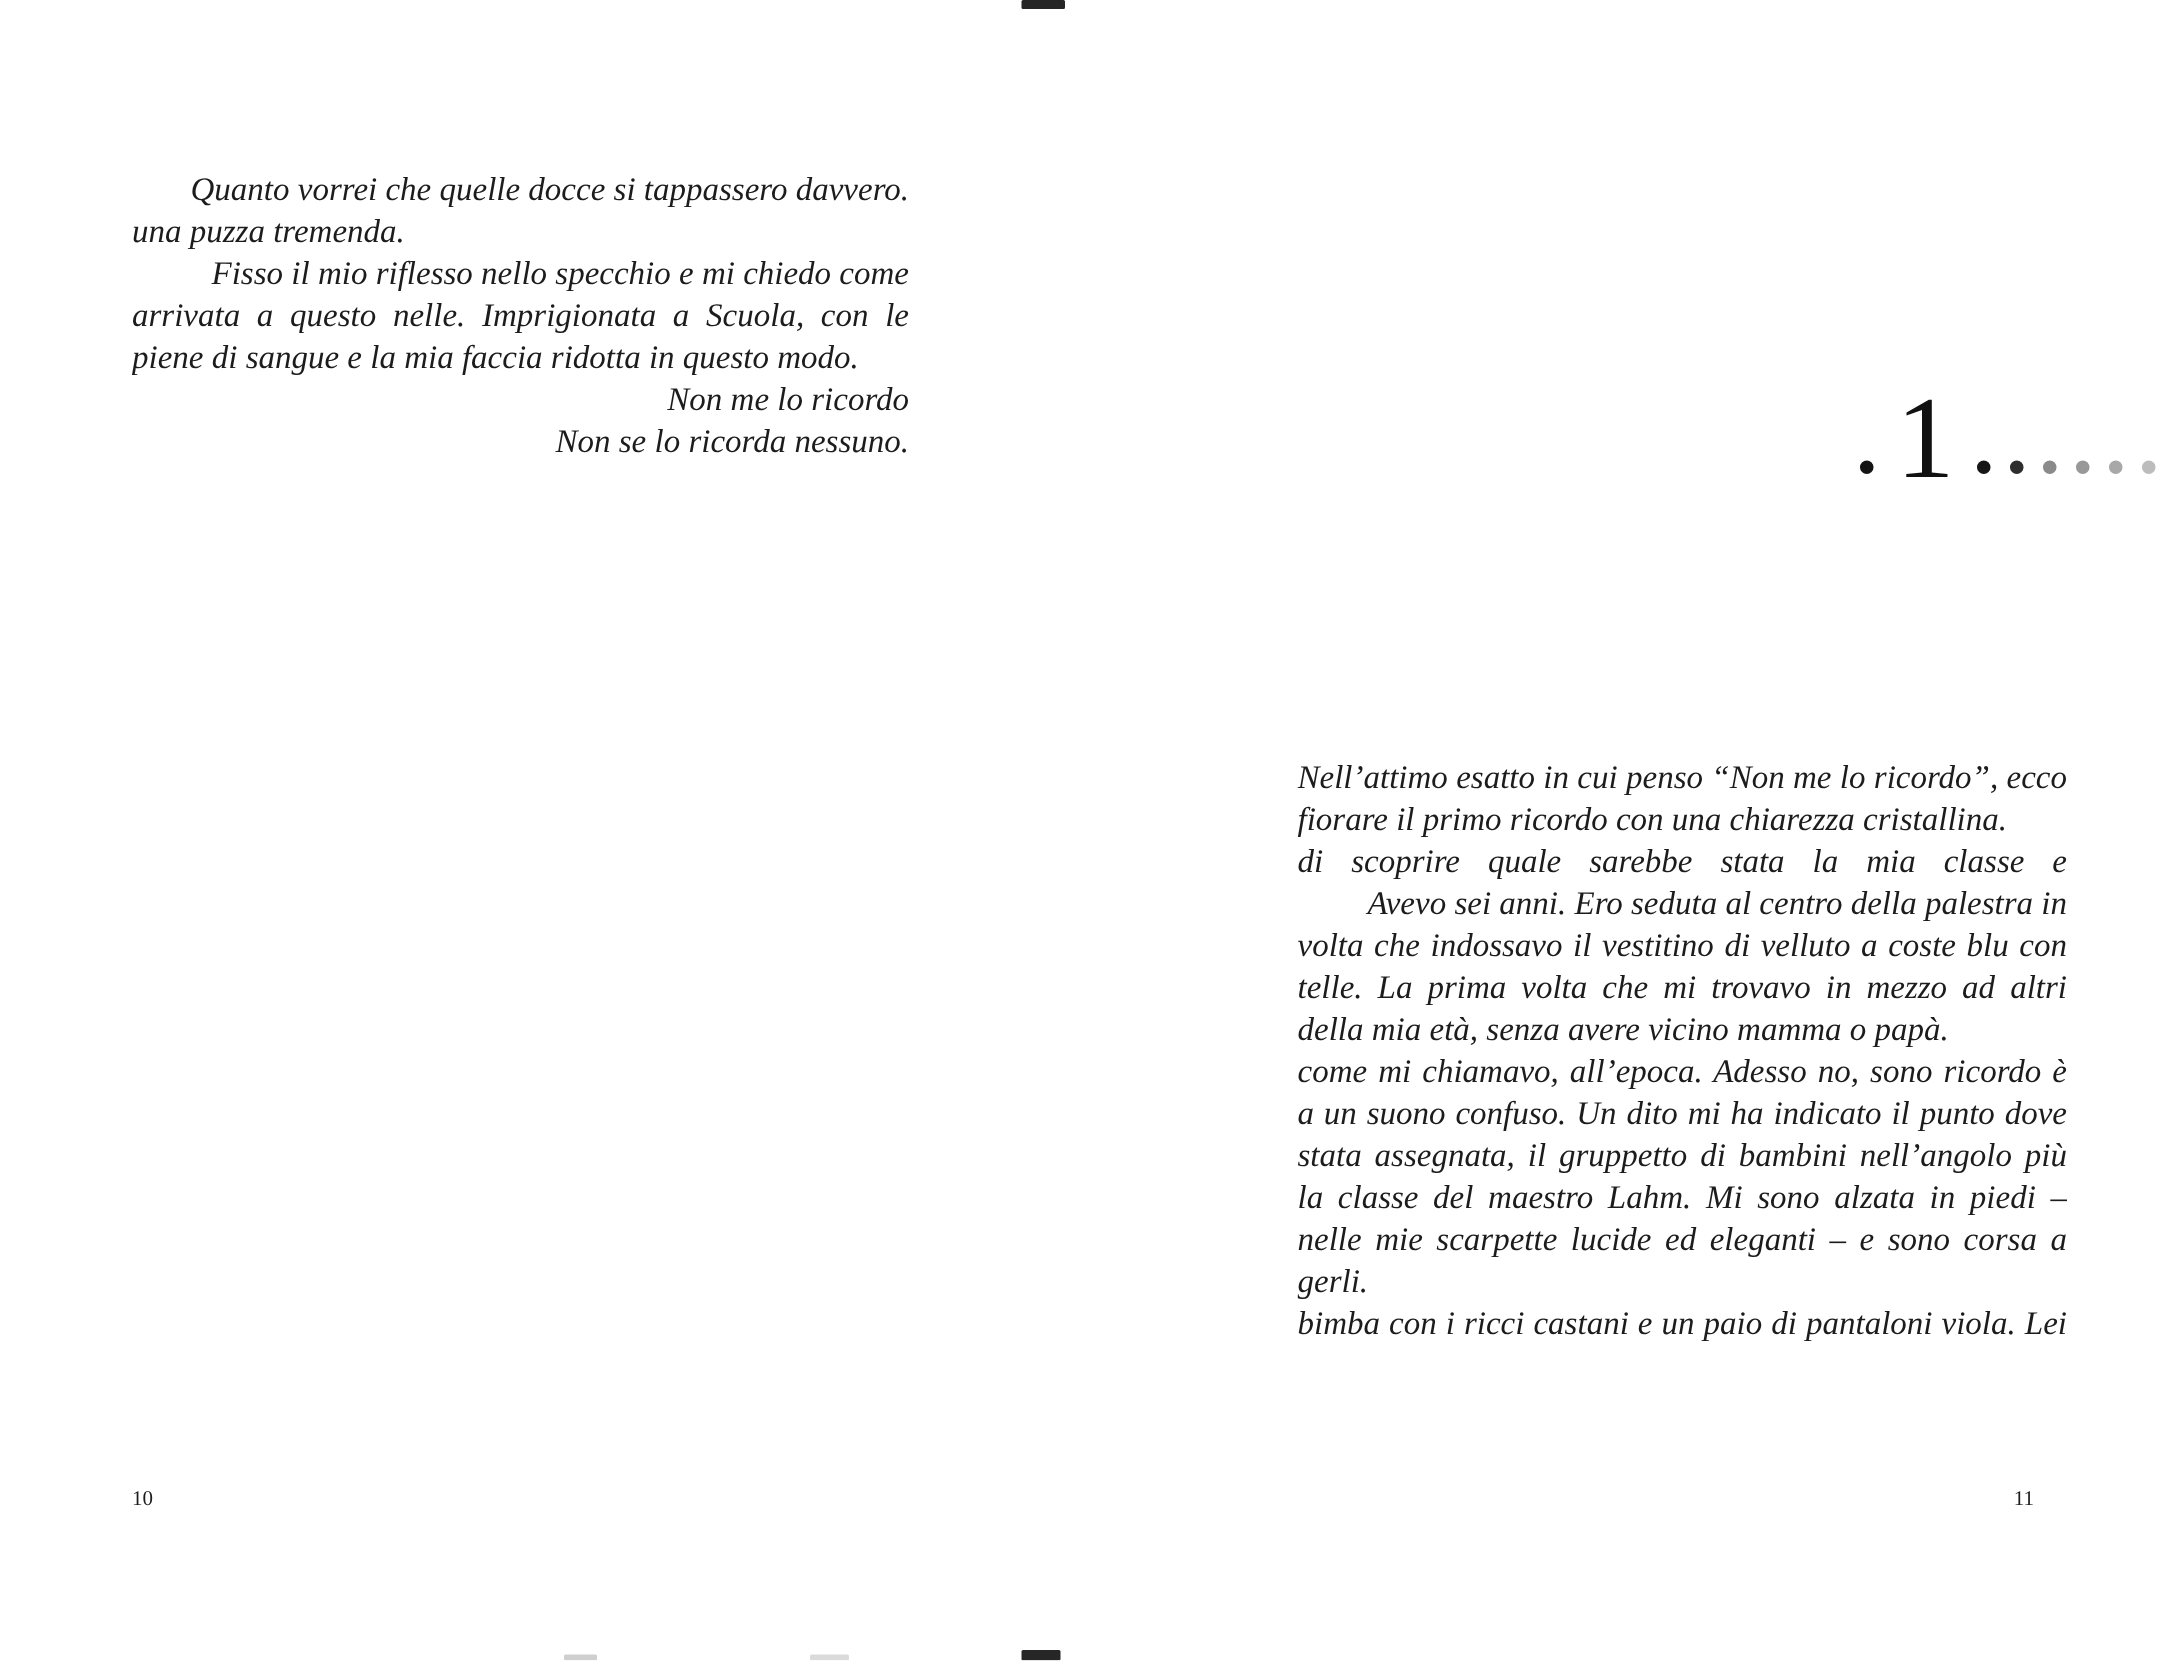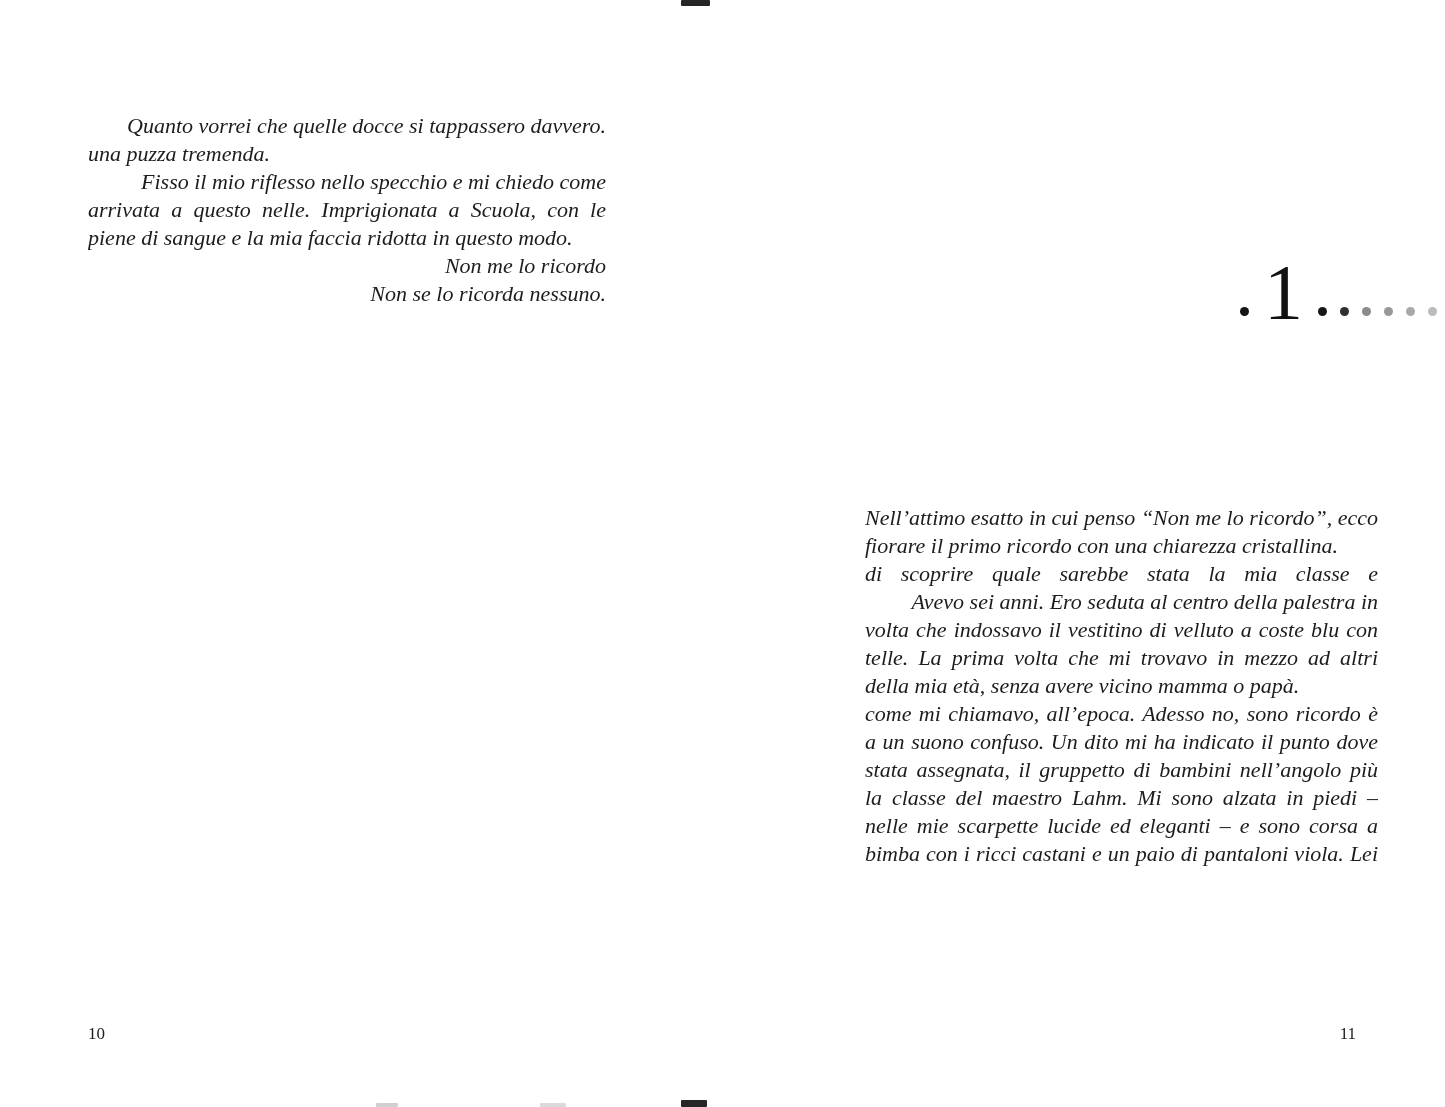--- a/index.html
+++ b/index.html
@@ -78,22 +78,22 @@
   }
   #dots-after {
     display: flex;
     align-items: flex-end;
     gap: 13px;
   }
 
   
   .page-number {
     position: absolute;
-    top: 1024px;
-    font-size: 17px;
+    top: 992px;
+    font-size: 14px;
     color: #1c1c1c;
   }
   #page-number-left { left: 88px; }
   #page-number-right { right: 89px; }
 
   
   .artifact {
     position: absolute;
     border-radius: 1px;
   }
@@ -145,18 +145,19 @@
         <div class="line jfull">di scoprire quale sarebbe stata la mia classe e l’insegnante di</div>
         <div class="line indent jfull">Avevo sei anni. Ero seduta al centro della palestra in attesa</div>
         <div class="line jfull">volta che indossavo il vestitino di velluto a coste blu con le bre-</div>
         <div class="line jfull">telle. La prima volta che mi trovavo in mezzo ad altri bambini</div>
         <div class="line">della mia età, senza avere vicino mamma o papà.</div>
         <div class="line jfull">come mi chiamavo, all’epoca. Adesso no, sono ricordo è ridotto</div>
         <div class="line jfull">a un suono confuso. Un dito mi ha indicato il punto dove ero</div>
         <div class="line jfull">stata assegnata, il gruppetto di bambini nell’angolo più lontano:</div>
         <div class="line jfull">la classe del maestro Lahm. Mi sono alzata in piedi – splendida</div>
         <div class="line jfull">nelle mie scarpette lucide ed eleganti – e sono corsa a raggiun-</div>
+        <div class="line">gerli.</div>
         <div class="line jfull">bimba con i ricci castani e un paio di pantaloni viola. Lei mi ha</div>
       </div>
     <div class="page-number" id="page-number-right">11</div>
   </div>
 
 </div>
 
 </body></html>

